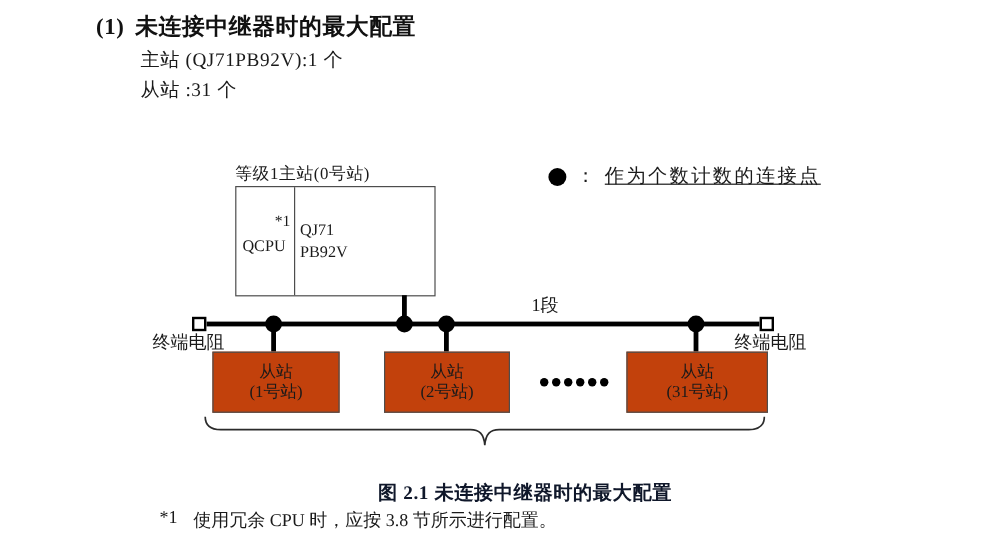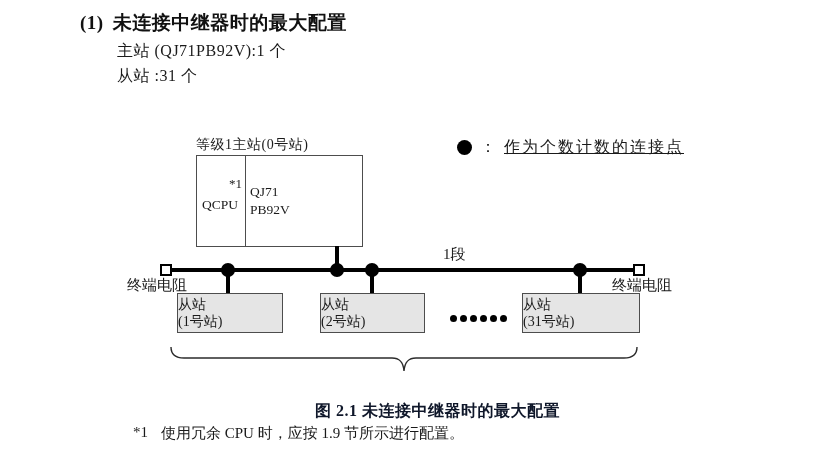--- a/index.html
+++ b/index.html
@@ -55,22 +55,22 @@
   .drop-1 { left: 226px; } .drop-2 { left: 370px; } .drop-3 { left: 578px; }
   .seg-label { left: 443px; top: 245px; font-size: 15px; }
   .term { width: 12px; height: 12px; background: #fff; border: 2px solid #000; top: 264px; }
   .term-left { left: 160px; } .term-right { left: 633px; }
   .term-label { font-size: 15px; }
   .term-label-left { left: 127px; top: 276px; }
   .term-label-right { left: 612px; top: 276px; }
 
   
   .slave-box {
-    top: 293px; height: 40px; border: 1px solid #4d4d4d; background: #e5e5e5;
-    display: flex; flex-direction: column; align-items: flex-start; justify-content: center;
+    top: 293px; height: 51px; border: 1px solid #4d4d4d; background: #c2410c;
+    display: flex; flex-direction: column; align-items: center; justify-content: center;
     font-size: 14px; line-height: 17px; text-align: center;
   }
   .slave-1 { left: 177px; width: 106px; }
   .slave-2 { left: 320px; width: 105px; }
   .slave-3 { left: 522px; width: 118px; }
 
   .ellipsis { left: 450px; top: 315px; display: flex; gap: 3px; align-items: center; }
   .ellipsis span { width: 7px; height: 7px; border-radius: 50%; background: #000; }
 
   .brace { left: 170px; top: 347px; }
@@ -150,16 +150,16 @@
   </div>
 
   <svg class="abs brace" width="468" height="27" viewBox="0 0 468 27">
     <path d="M1,0 C1,7.5 6,11 14,11 L222,11 C229.5,11 233.2,14.5 234,24 C234.8,14.5 238.5,11 246,11 L454,11 C462,11 467,7.5 467,0" fill="none" stroke="#2b2b2b" stroke-width="1.4"></path>
   </svg>
 
   <div class="abs caption">图 2.1 未连接中继器时的最大配置</div>
 
   <div class="abs footnote">
     <span>*1</span>
-    <span>使用冗余 CPU 时，应按 1.9 节所示进行配置。</span>
+    <span>使用冗余 CPU 时，应按 3.8 节所示进行配置。</span>
   </div>
 
 </div>
 
 </body></html>

